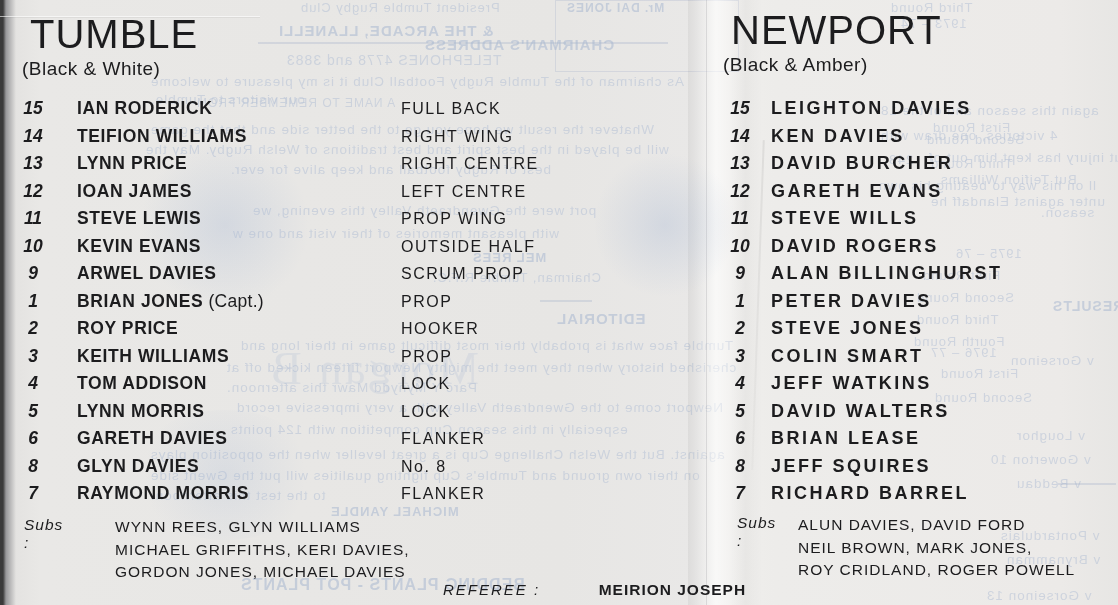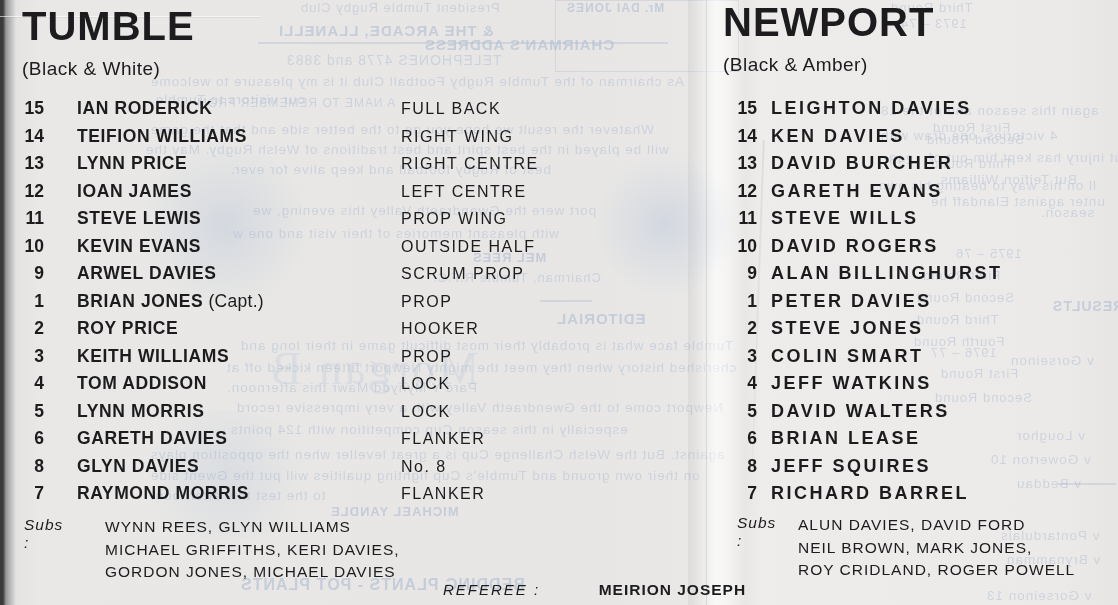--- a/index.html
+++ b/index.html
@@ -24,40 +24,40 @@
   
   .bleed{position:absolute;transform:scaleX(-1);color:#b6c2d6;opacity:.55;white-space:nowrap;letter-spacing:1px;}
   .bleed.bold{font-weight:bold;color:#a9b8d1;}
   .bleed.serif{font-family:"Liberation Serif",serif;opacity:.28;letter-spacing:3px;}
   .bleed-rule{height:2px;background:rgba(150,165,195,0.45);opacity:.6;}
   .bleed-rect{border:1px solid rgba(150,165,195,0.40);opacity:.6;}
   
   .team{position:absolute;}
   .team-left{left:22px;top:6px;width:670px;}
   .team-right{left:723px;top:2px;width:392px;}
-  .team-name{font-size:40px;font-weight:700;letter-spacing:1px;line-height:1;margin:0;}
+  .team-name{font-size:40px;font-weight:400;letter-spacing:1px;line-height:1;margin:8px;}
   .team-colors{position:absolute;left:0;top:52px;font-size:19px;letter-spacing:0.5px;}
   .roster{position:absolute;left:0;width:100%;}
   .team-left .roster{top:89px;}
   .team-right .roster{top:93px;}
   .row{position:relative;height:27.5px;line-height:27.5px;}
-  .num{display:inline-block;font-weight:bold;font-size:17.5px;text-align:right;}
+  .num{display:inline-block;font-weight:bold;font-size:17.5px;text-align:center;font-style:italic;}
   .team-left .num{width:22px;}
   .team-right .num{width:34px;}
   .pname{font-weight:bold;font-size:17.5px;letter-spacing:0.6px;}
   .team-left .pname{margin-left:33px;}
   .team-right .pname{margin-left:14px;font-size:18px;letter-spacing:2.5px;}
   .psuffix{font-weight:normal;letter-spacing:0.3px;}
   .ppos{position:absolute;left:363px;top:0;font-size:16px;letter-spacing:1.5px;font-weight:400;margin-left:16px;}
   .subs{position:absolute;}
   .team-left .subs{left:2px;top:510px;}
   .team-right .subs{left:14px;top:512px;}
   .subs-label{position:absolute;left:0;top:0;font-style:italic;font-size:15.5px;letter-spacing:1px;}
   .subs-lines{position:absolute;top:0;}
-  .team-left .subs-lines{left:81px;}
+  .team-left .subs-lines{left:91px;}
   .team-right .subs-lines{left:61px;}
   .subs-line{font-size:15.5px;letter-spacing:1px;line-height:22.5px;white-space:nowrap;}
   .referee{position:absolute;left:443px;top:581px;white-space:nowrap;}
   .ref-label{font-style:italic;font-size:15px;letter-spacing:2px;}
   .ref-name{font-weight:bold;font-size:15.5px;letter-spacing:1px;margin-left:54px;}
 </style>
 </head>
 <body>
 
 <div class="sheet">

